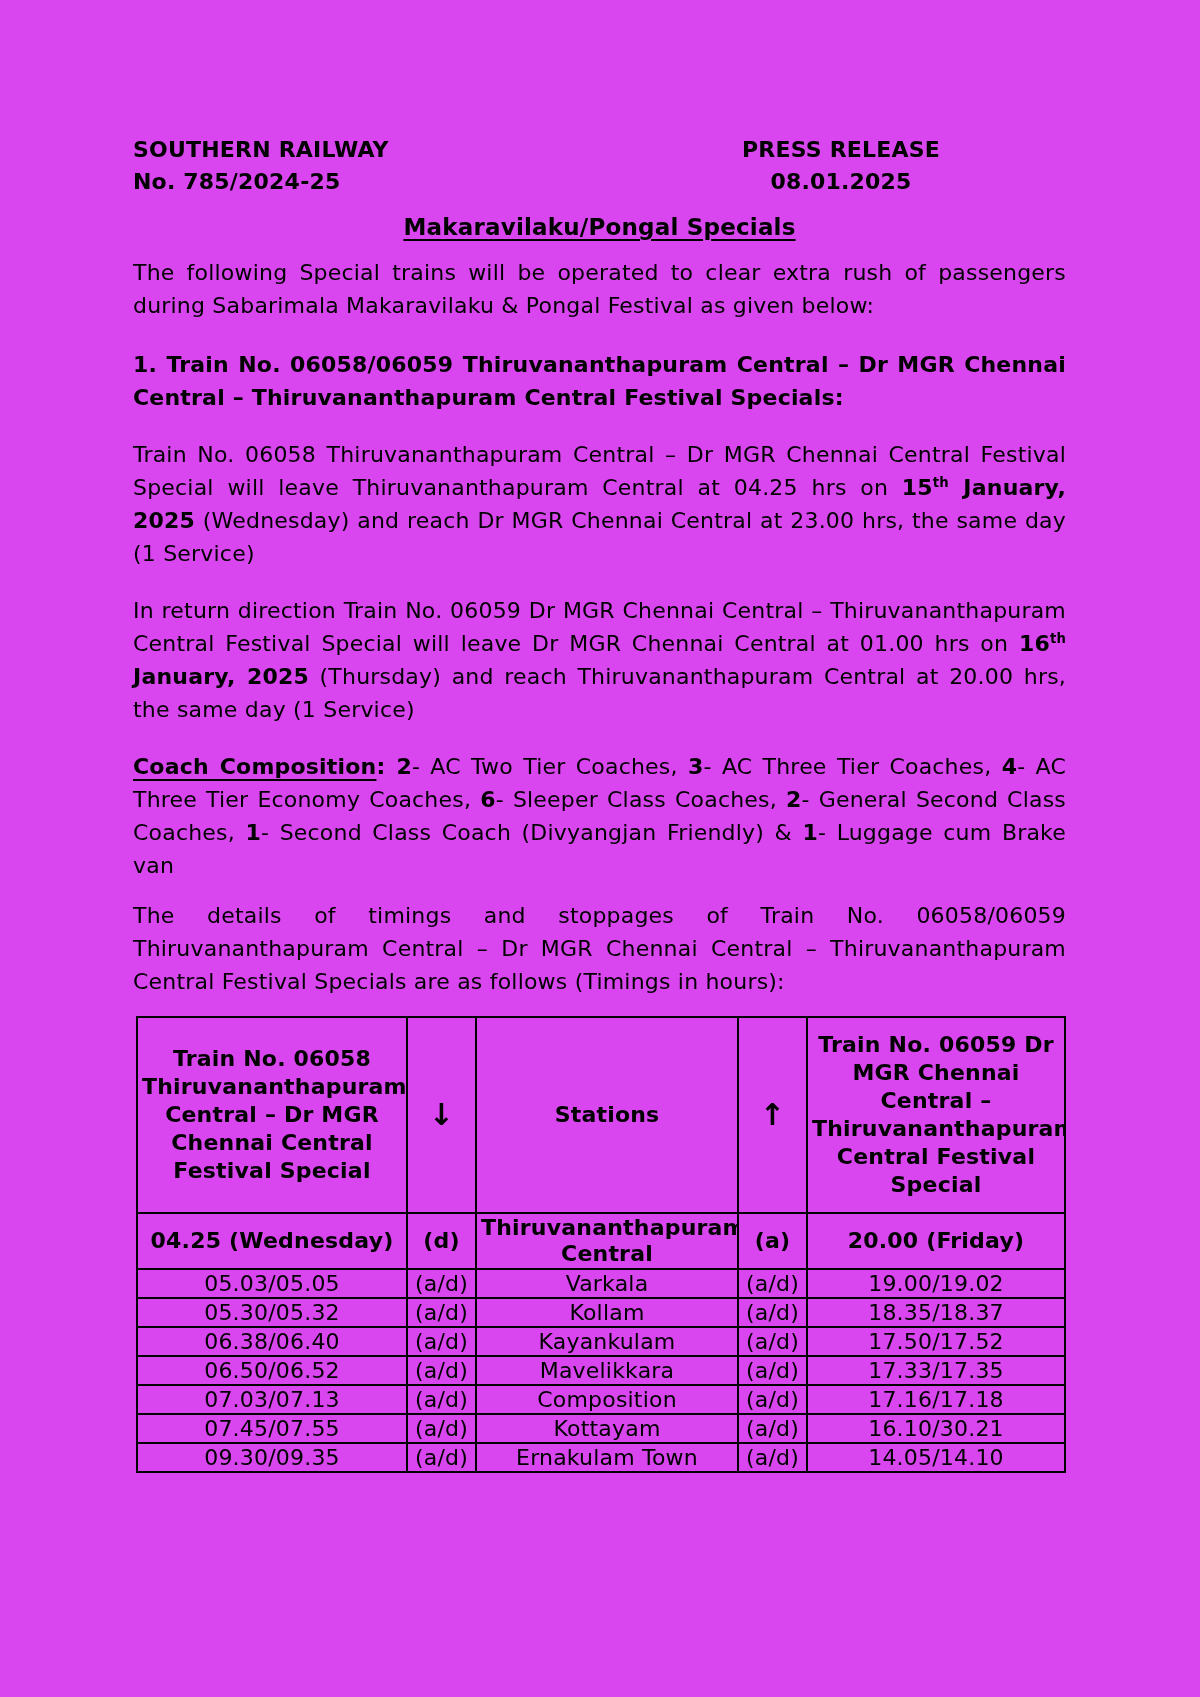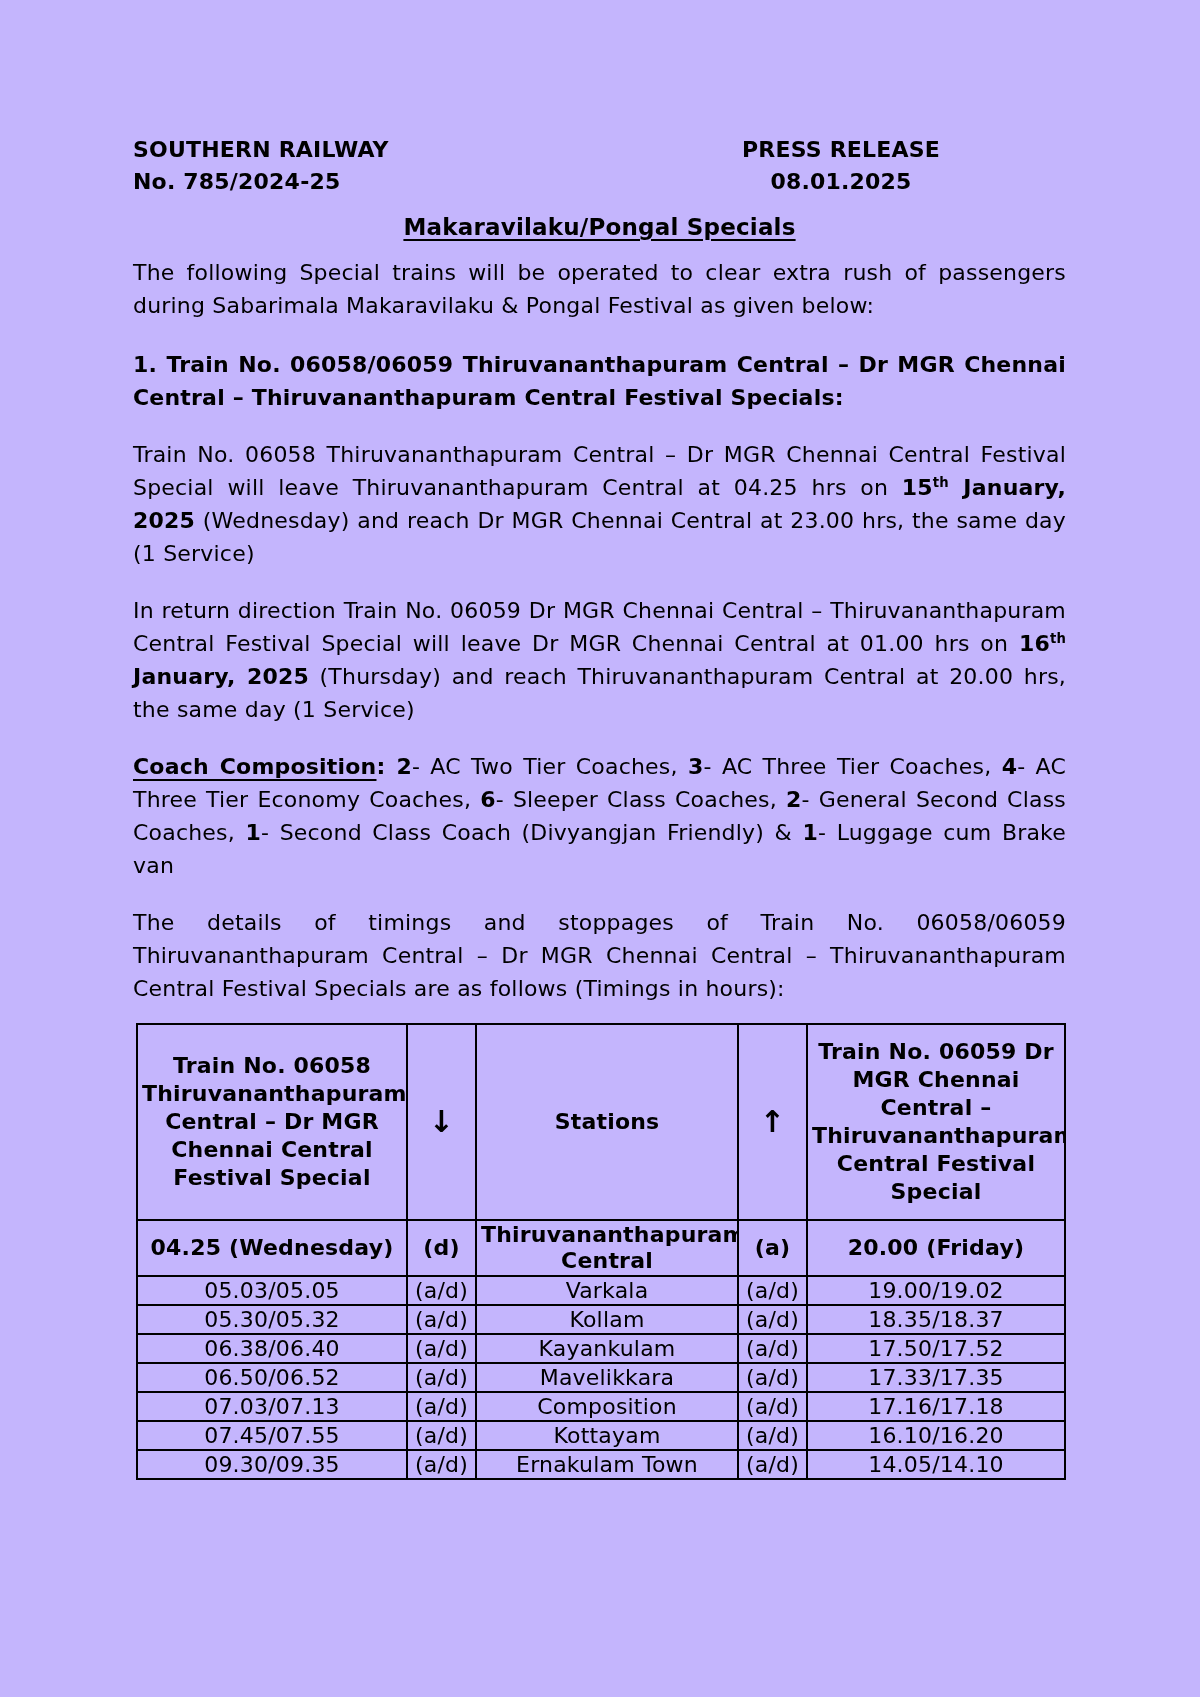--- a/index.html
+++ b/index.html
@@ -1,20 +1,20 @@
 <!DOCTYPE html>
 <html><head>
 <meta charset="utf-8">
 <style>
   html, body { margin: 0; padding: 0; background: #ffffff; }
   .page {
     position: relative;
     width: 1200px;
     height: 1697px;
-    background: #c4b5fd;
+    background: #d946ef;
     color: #000000;
     font-family: "DejaVu Sans", "Liberation Sans", sans-serif;
     font-size: 22px;
     letter-spacing: 0.2px;
     overflow: hidden;
   }
   .content { padding: 134px 134px 0 133px; }
 
   .doc-header {
     display: flex;
@@ -36,21 +36,21 @@
 
   .para { margin: 0; text-align: justify; line-height: 33px; }
   .intro   { margin-top: 16px; }
   .heading {
     margin-top: 26px;
     font-weight: bold;
     text-underline-offset: 5px;
     text-decoration-thickness: 2px;
   }
   .body-para { margin-top: 24px; }
-  .details   { margin-top: 24px; }
+  .details   { margin-top: 17px; }
 
   .bold { font-weight: bold; }
   .ul   { text-decoration: underline; text-underline-offset: 5px; text-decoration-thickness: 2px; }
   sup.ord { font-size: 0.6em; font-weight: bold; vertical-align: super; line-height: 0; }
 
   table.tt {
     border-collapse: collapse;
     table-layout: fixed;
     width: 928px;
     margin: 18px 0 0 3px;
@@ -156,21 +156,21 @@
     <td>(a/d)</td>
     <td>Composition</td>
     <td>(a/d)</td>
     <td>17.16/17.18</td>
   </tr>
           <tr>
     <td>07.45/07.55</td>
     <td>(a/d)</td>
     <td>Kottayam</td>
     <td>(a/d)</td>
-    <td>16.10/16.20</td>
+    <td>16.10/30.21</td>
   </tr>
           <tr>
     <td>09.30/09.35</td>
     <td>(a/d)</td>
     <td>Ernakulam Town</td>
     <td>(a/d)</td>
     <td>14.05/14.10</td>
   </tr>
         </tbody>
     </table>

